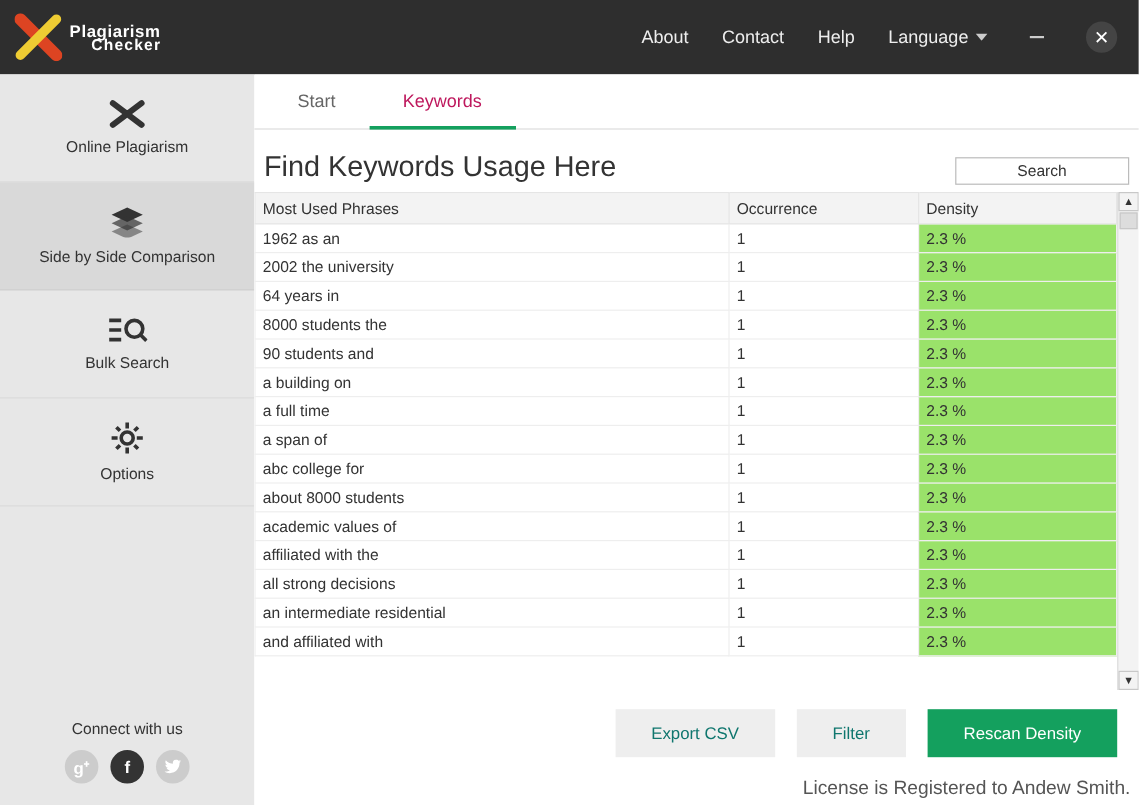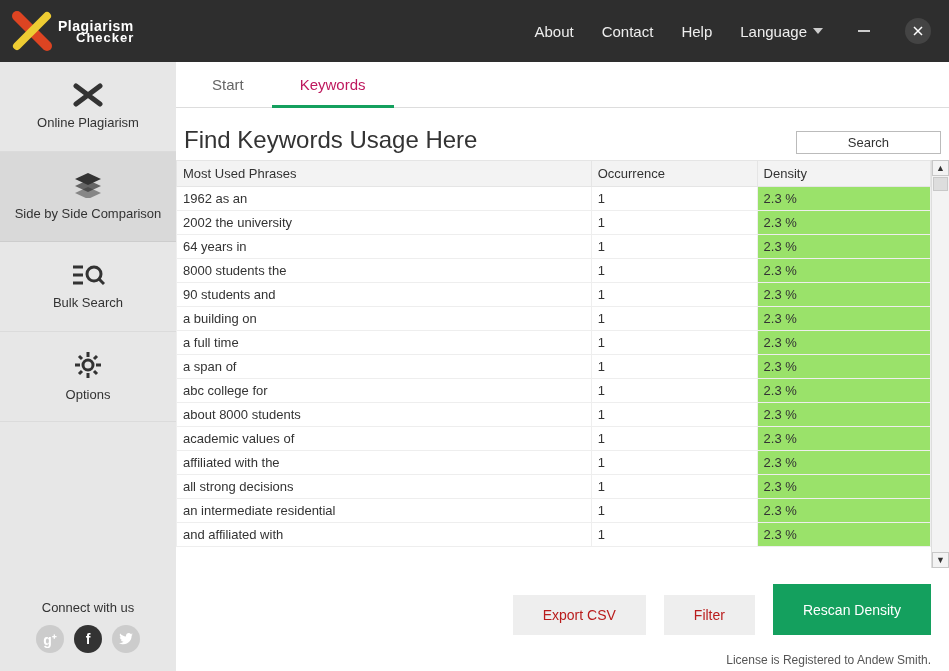--- a/index.html
+++ b/index.html
@@ -12,21 +12,21 @@
 .logo-text { font-size: 14px; line-height: 1; }
 .logo-text .bold { font-weight: 700; display: block; letter-spacing: .5px; }
 .logo-text .sub { font-weight: 700; font-size: 13px; letter-spacing: 1px; display: block; margin-left: 18px; margin-top: -2px; }
 .header-nav { margin-left: auto; display: flex; align-items: center; gap: 28px; font-size: 15px; }
 .header-nav .nav-item { cursor: pointer; display: flex; align-items: center; gap: 6px; color: #eee; }
 .win-btn { width: 26px; height: 26px; display: flex; align-items: center; justify-content: center; cursor: pointer; }
 .win-close { background: #444; border-radius: 50%; color: #fff; font-size: 14px; }
 
 
 .body { flex: 1; display: flex; min-height: 0; }
-.sidebar { width: 176px; background: #e7e7e7; display: flex; flex-direction: column; }
+.sidebar { width: 212px; background: #e7e7e7; display: flex; flex-direction: column; }
 .side-item { display: flex; flex-direction: column; align-items: center; justify-content: center; gap: 8px; height: 90px; cursor: pointer; border-bottom: 1px solid rgba(0,0,0,.05); }
 .side-item.active { background: #d9d9d9; }
 .side-item .lbl { font-size: 13px; color: #333; text-align: center; }
 .side-icon { color: #333; }
 .side-bottom { margin-top: auto; text-align: center; padding: 14px 0 18px; }
 .side-bottom .cw { font-size: 13px; color: #333; margin-bottom: 10px; }
 .social { display: flex; justify-content: center; gap: 10px; }
 .social .circ { width: 28px; height: 28px; border-radius: 50%; background: #ccc; color: #fff; display: flex; align-items: center; justify-content: center; font-weight: bold; font-size: 14px; cursor: pointer; }
 .social .circ.fb { background: #333; }
 
@@ -47,24 +47,24 @@
 tbody td { padding: 4px 6px; border: 1px solid #eee; color: #333; }
 td.density { background: #9ae26a; }
 .scrollbar-fake { width: 18px; background: #f3f3f3; border-left: 1px solid #ddd; position: relative; }
 .scroll-up, .scroll-down { position: absolute; left: 0; right: 0; height: 16px; background: #f3f3f3; display: flex; align-items: center; justify-content: center; font-size: 9px; color: #333; cursor: pointer; border: 1px solid #c8c8c8; }
 .scroll-up { top: 0; }
 .scroll-down { bottom: 0; }
 .scroll-thumb { position: absolute; top: 17px; left: 1px; right: 1px; height: 14px; background: #ddd; border: 1px solid #c8c8c8; }
 
 .footer-actions { display: flex; justify-content: flex-end; gap: 18px; padding: 16px 18px; }
 .btn { padding: 12px 30px; font-size: 14px; border: none; cursor: pointer; }
-.btn.light { background: #eee; color: #b91c1c; margin-top: 11px; }
+.btn.light { background: #eee; color: #0f766e; }
 .btn.primary { background: #14a05e; color: #fff; }
 
-.status { text-align: right; font-size: 12px; color: #555; padding: 2px 18px 4px; }
+.status { text-align: right; font-size: 16px; color: #555; padding: 2px 7px 4px; }
 </style>
 </head>
 <body>
 
 <div class="app">
   <div class="header">
     <div class="logo">
       <svg width="40" height="40" viewBox="0 0 40 40">
         <path d="M5 5 L35 35" stroke="#d42" stroke-width="10" stroke-linecap="round"></path>
         <path d="M5 35 L35 5" stroke="#ec3" stroke-width="8" stroke-linecap="round"></path>

